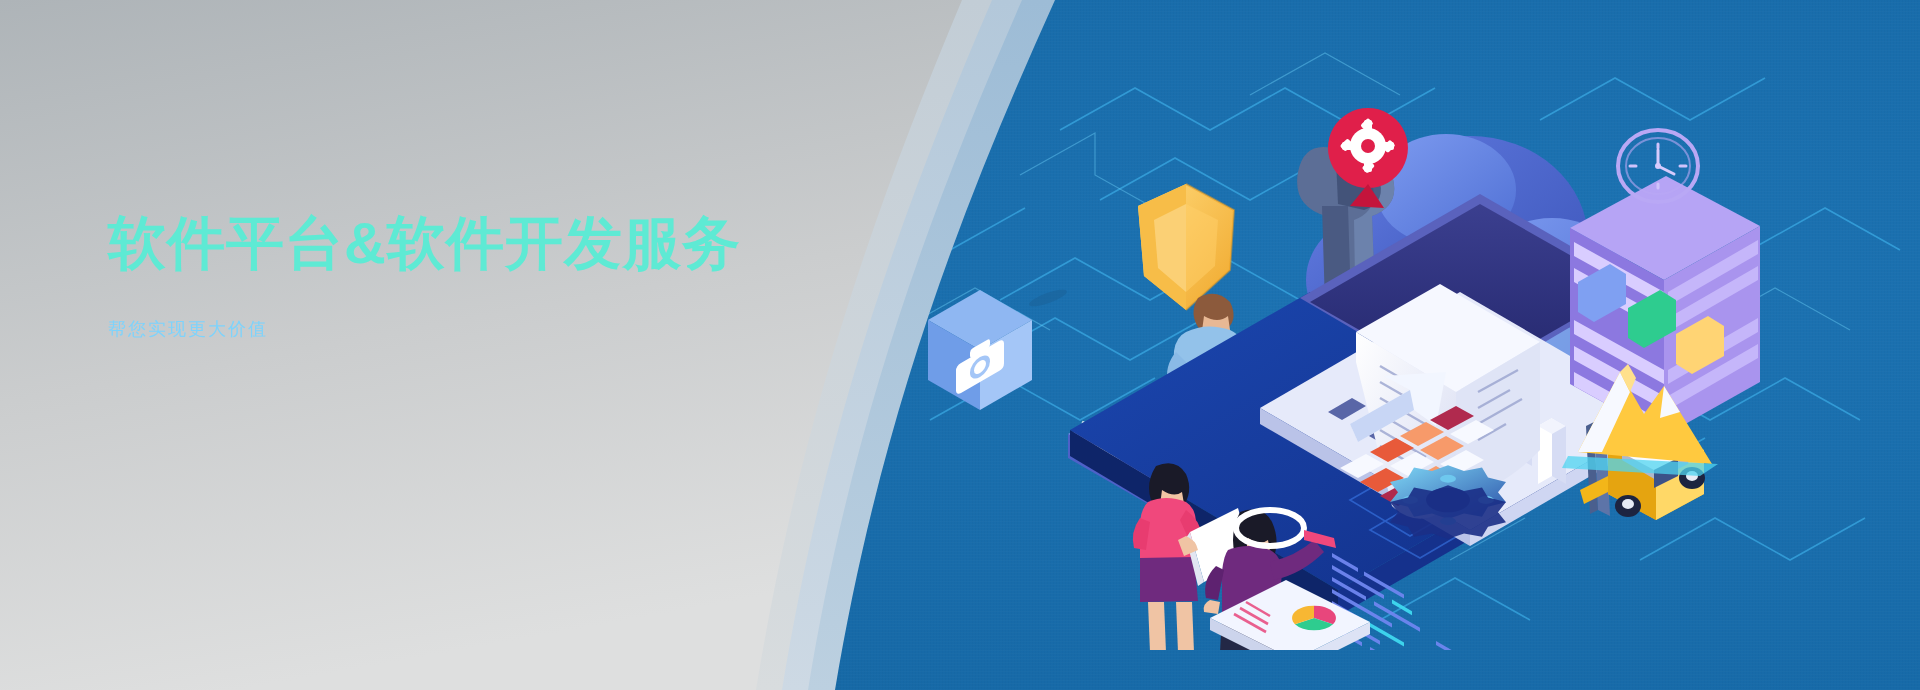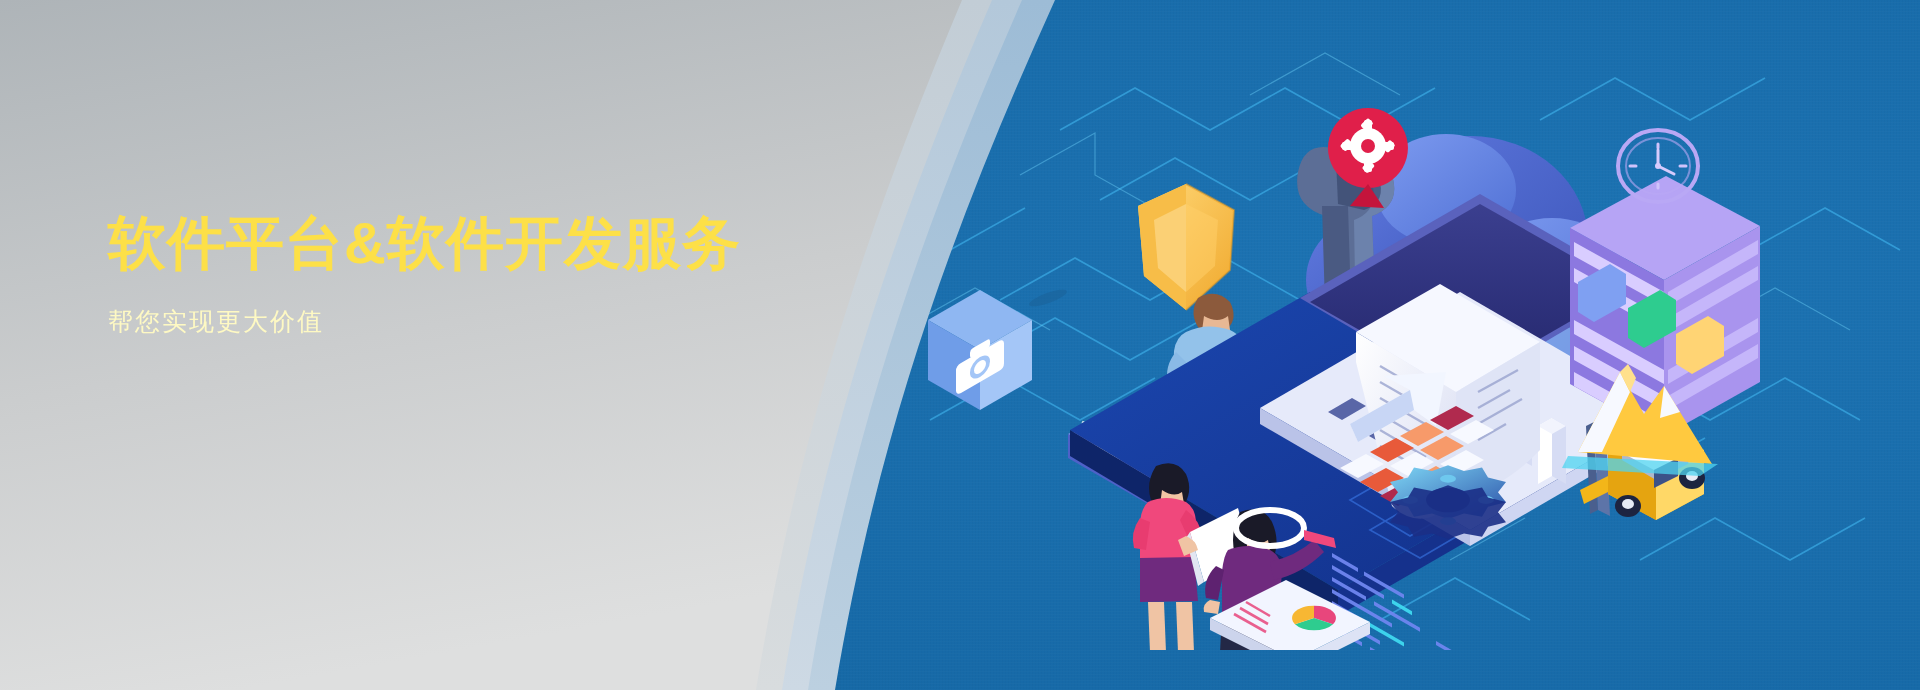--- a/index.html
+++ b/index.html
@@ -26,27 +26,27 @@
   
   .circuit{position:absolute;inset:0;}
 
   
   .curve-layer{position:absolute;left:0;top:0;width:1100px;height:690px;}
 
   
   .text-block{position:absolute;left:108px;top:210px;width:760px;}
   .headline{
     font-size:58px;line-height:1.15;font-weight:700;
-    color:#fde047;letter-spacing:1px;margin:0;
+    color:#5eead4;letter-spacing:1px;margin:0;
     white-space:nowrap;
   }
   .subline{
-    margin:28px 0 0 0;
-    font-size:25px;letter-spacing:2px;
-    color:#fef9c3;font-weight:400;
+    margin:40px 0 0 0;
+    font-size:18px;letter-spacing:2px;
+    color:#7dd3fc;font-weight:400;
   }
 
   
   .illus{position:absolute;left:880px;top:30px;width:1040px;height:620px;}
   .illus svg{display:block;}
 </style>
 </head>
 <body>
 
 <div id="banner">

